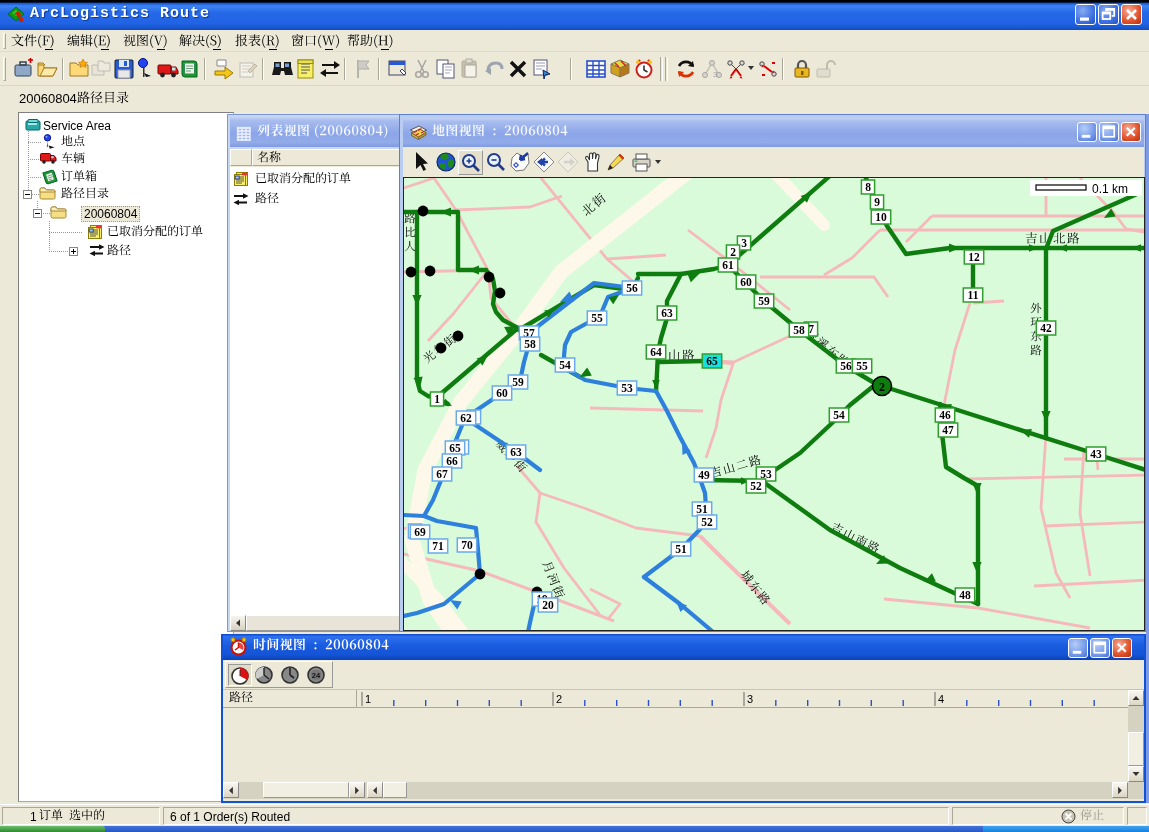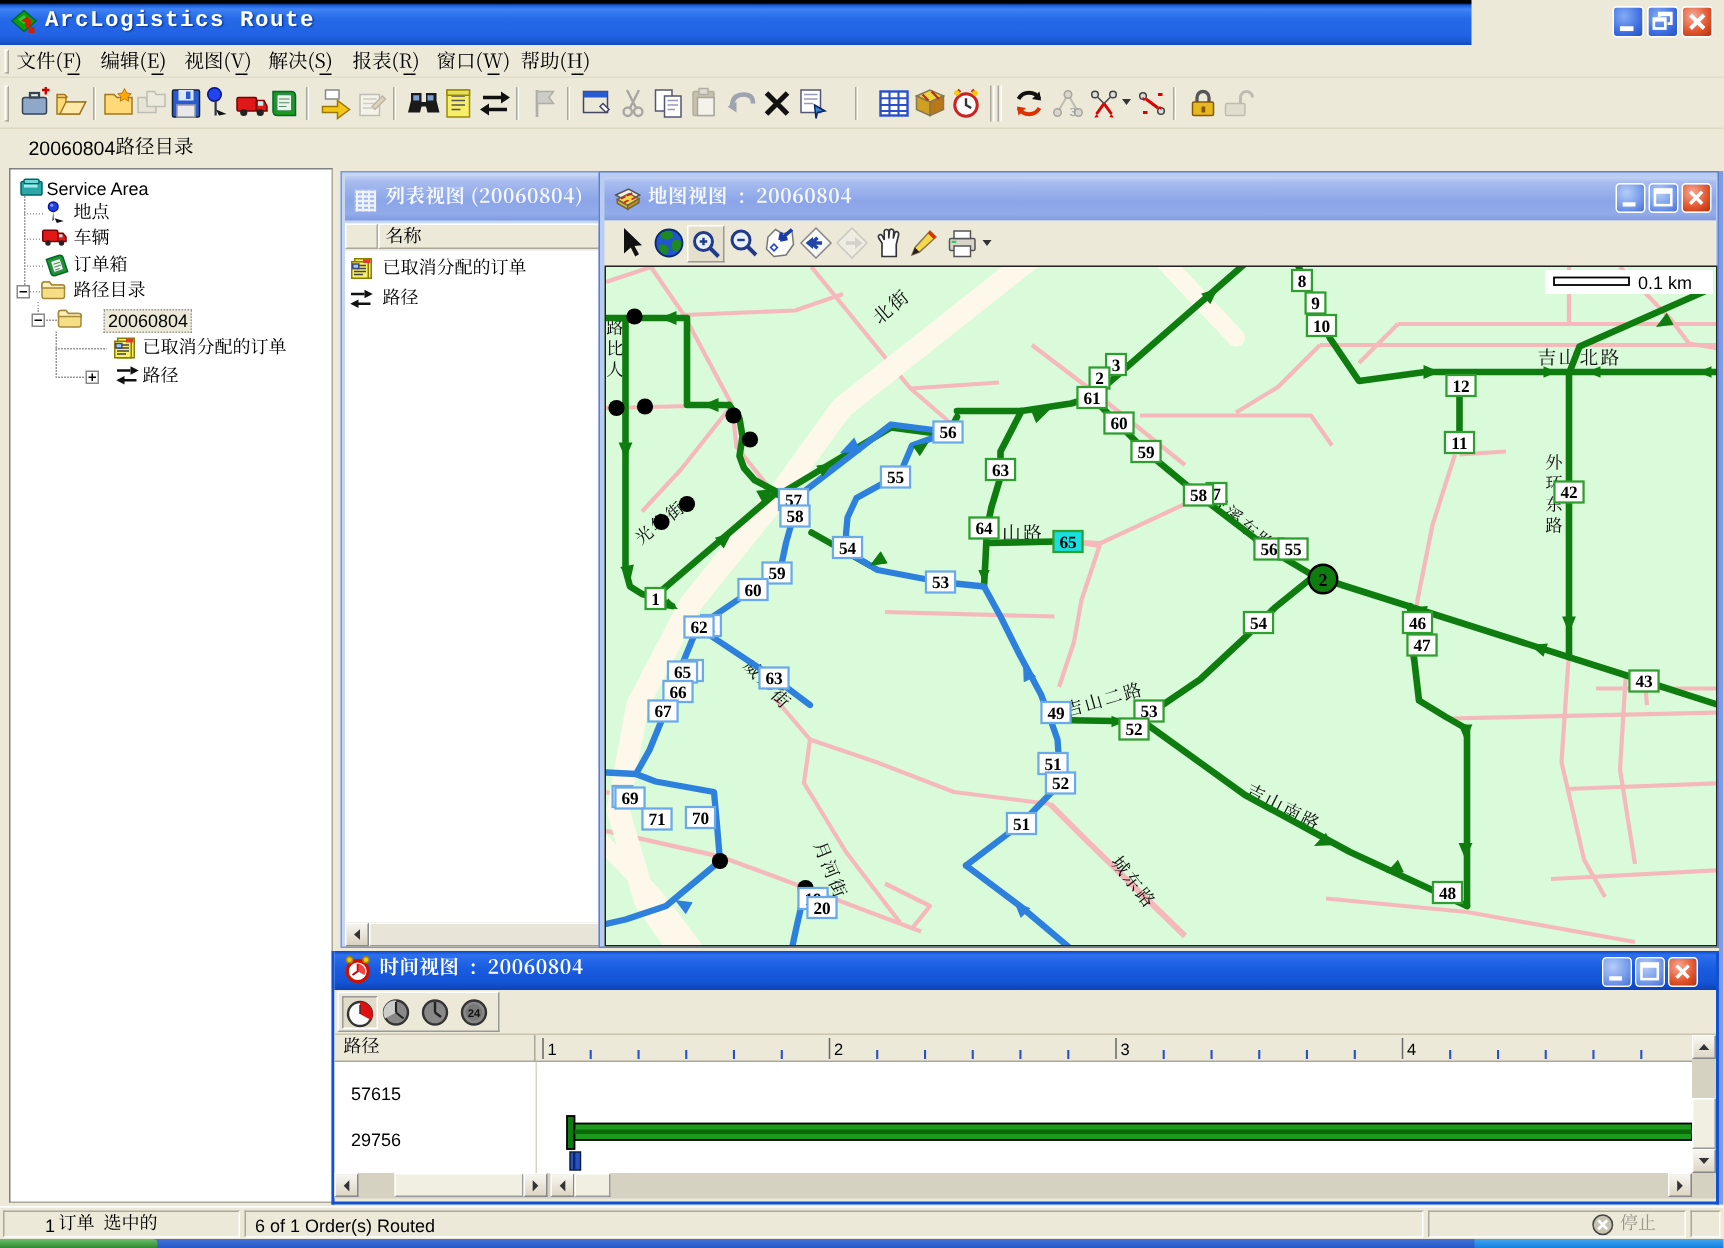--- a/index.html
+++ b/index.html
@@ -1,19 +1,19 @@
 <!DOCTYPE html>
 <html><head><meta charset="utf-8"><style>
 *{margin:0;padding:0;box-sizing:border-box}
 html,body{width:1149px;height:832px;overflow:hidden}
 body{font-family:"Liberation Sans",sans-serif;background:#ece9d8;position:relative}
 .ab{position:absolute}
 .zt{display:inline-block;vertical-align:top}
 </style></head><body>
-<div class="ab" style="left:0;top:0;width:981px;height:30px;background:linear-gradient(180deg,#000 0%,#000 7%,#1457d8 11%,#3f83f4 20%,#2569e8 42%,#2163e4 78%,#1856cf 93%,#1148bc 100%);">
+<div class="ab" style="left:0;top:0;width:1149px;height:30px;background:linear-gradient(180deg,#000 0%,#000 7%,#1457d8 11%,#3f83f4 20%,#2569e8 42%,#2163e4 78%,#1856cf 93%,#1148bc 100%);">
     <svg class="ab" style="left:7px;top:6px" width="18" height="18" viewBox="0 0 18 18">
       <path d="M9 1 L17 8 L9 15 L1 8 Z" fill="#0c9c0c" stroke="#063" stroke-width="1"></path>
       <path d="M5 7 L9 4 L12 7 L9 10 Z" fill="#2ecc2e"></path>
       <path d="M7 8 L11 5 L14 8 L13 12 L10 12 L10 9 Z" fill="#cc2200"></path>
       <rect x="12" y="12" width="4" height="4" fill="#cc2200"></rect>
     </svg>
     <div class="ab" style="left:30px;top:5px;color:#fff;font:bold 15px 'Liberation Mono',monospace;letter-spacing:1px;text-shadow:1px 1px 1px #0a3a9a">ArcLogistics Route</div>
     <div class="ab" style="left:1075px;top:4px;width:21px;height:21px;border:1px solid #fff;border-radius:3px;background:radial-gradient(circle at 35% 30%,#86acf2,#3a6be0 65%,#2453bd)"><svg width="100%" height="100%" viewBox="0 0 19 19">
         <rect x="4" y="12.5" width="9" height="3.2" fill="#fff"></rect>
       </svg></div>
@@ -215,21 +215,21 @@
         <rect x="5" y="12" width="13" height="8" rx="1" fill="#d8d0b0" stroke="#887"></rect>
         <path d="M15 12 V8 a4 4 0 0 1 8 0" fill="none" stroke="#887" stroke-width="2"></path>
       </svg></div>
   </div>
 <div class="ab" style="left:0;top:86px;width:1149px;height:26px;background:#ece9d8">
     <div class="ab" style="left:19px;top:5px;font:13px 'Liberation Sans';white-space:nowrap">20060804</div>
     <div class="ab" style="left:77px;top:5px"><svg class="zt" width="53" height="17" viewBox="0 0 53 17">
         <path d="M7.6 0.3C7.1 2.1 6.1 3.8 5.1 4.8L5.3 5C6 4.5 6.6 3.9 7.2 3.1C7.5 3.8 7.8 4.4 8.2 5C7.3 6.1 6 7.1 4.5 7.8L4.6 8C5.2 7.8 5.7 7.6 6.2 7.3V12.2H6.3C6.7 12.2 7 12 7 11.9V11.3H10.2V12.2H10.3C10.7 12.2 11 12 11 11.9V8C11.3 7.9 11.4 7.9 11.5 7.7L10.6 7L10.1 7.5H7.1L6.4 7.2C7.2 6.7 8 6.1 8.7 5.5C9.5 6.4 10.5 7.1 11.9 7.6C12 7.2 12.3 7 12.6 6.9L12.6 6.8C11.2 6.4 10 5.8 9.1 5C9.9 4.2 10.5 3.3 10.9 2.3C11.2 2.3 11.3 2.2 11.4 2.1L10.5 1.3L9.9 1.8H8C8.1 1.5 8.2 1.2 8.3 0.9C8.6 1 8.8 0.8 8.8 0.7ZM7 10.9V7.9H10.2V10.9ZM10 2.2C9.6 3 9.2 3.8 8.6 4.5C8.1 4 7.7 3.4 7.4 2.8C7.5 2.6 7.6 2.4 7.8 2.2ZM4.2 1.6V4.3H1.9V1.6ZM1.2 1.2V5.3H1.3C1.7 5.3 1.9 5.1 1.9 5.1V4.7H2.8V10.3L1.9 10.5V6.5C2.2 6.5 2.3 6.3 2.3 6.2L1.2 6.1V10.7L0.4 10.8L0.8 11.9C0.9 11.9 1 11.8 1.1 11.6C3.1 10.9 4.6 10.2 5.7 9.8L5.6 9.6L3.5 10.1V7.1H5.3C5.5 7.1 5.6 7 5.6 6.9C5.2 6.5 4.6 6 4.6 6L4.1 6.7H3.5V4.7H4.2V5.1H4.3C4.5 5.1 5 5 5 4.9V1.7C5.2 1.7 5.4 1.6 5.5 1.5L4.5 0.7L4 1.2H2.1L1.2 0.8Z M17.5 0.9 16.2 0.3C15.7 1.3 14.5 2.8 13.5 3.8L13.6 3.9C14.9 3.2 16.3 1.9 17 1.1C17.3 1.1 17.4 1.1 17.5 0.9ZM23.5 6.5 22.9 7.3H18L18.1 7.7H20.6V11.2H16.9L17 11.6H25.2C25.4 11.6 25.5 11.6 25.5 11.4C25.1 11 24.4 10.5 24.4 10.5L23.8 11.2H21.5V7.7H24.2C24.4 7.7 24.5 7.6 24.5 7.5C24.1 7.1 23.5 6.5 23.5 6.5ZM21.7 4.4C22.7 5.1 24 6.1 24.6 6.8C25.7 7.2 25.8 5.3 21.9 4.2C22.7 3.5 23.4 2.7 23.9 1.9C24.2 1.9 24.4 1.8 24.5 1.7L23.5 0.8L22.9 1.4H18.1L18.2 1.8H22.8C21.7 3.7 19.5 5.6 17.1 6.8L17.2 7C18.9 6.4 20.4 5.5 21.7 4.4ZM16.4 5.4 16 5.3C16.5 4.7 16.9 4.2 17.2 3.7C17.5 3.8 17.6 3.7 17.7 3.6L16.5 3C15.9 4.3 14.6 6.2 13.3 7.5L13.5 7.6C14.1 7.2 14.7 6.7 15.2 6.1V12.3H15.4C15.7 12.3 16 12 16.1 11.9V5.6C16.3 5.6 16.4 5.5 16.4 5.4Z M35.7 1.7V4.4H29.4V1.7ZM28.6 1.3V12.2H28.7C29.1 12.2 29.4 12 29.4 11.8V11.1H35.7V12.1H35.8C36.1 12.1 36.5 11.9 36.5 11.8V1.9C36.8 1.8 37 1.7 37.2 1.6L36 0.7L35.5 1.3H29.5L28.6 0.9ZM29.4 4.8H35.7V7.5H29.4ZM29.4 7.9H35.7V10.7H29.4Z M41.3 5.8 41.2 6C41.9 6.5 42.7 7.4 43 8.1C43.9 8.6 44.5 6.7 41.3 5.8ZM50.3 4.2 49.7 5H48.8L49 1.4C49.2 1.4 49.3 1.4 49.4 1.3L48.5 0.5L48 1H41.2L41.3 1.4H48.1L48 2.9H41.6L41.7 3.3H48L47.9 5H39.5L39.7 5.3H45V7.9C42.8 8.9 40.6 9.9 39.7 10.2L40.5 11.2C40.6 11.1 40.7 11 40.7 10.8C42.6 9.8 44 8.9 45 8.2V10.9C45 11.1 45 11.2 44.7 11.2C44.5 11.2 43.1 11.1 43.1 11.1V11.3C43.7 11.3 44 11.5 44.2 11.6C44.4 11.7 44.5 12 44.5 12.2C45.7 12.1 45.9 11.6 45.9 10.9V5.8C46.8 8.8 48.6 10.3 50.7 11.3C50.8 10.9 51.1 10.7 51.4 10.6L51.5 10.5C50.1 10 48.7 9.3 47.6 8.2C48.5 7.7 49.4 7.1 50 6.6C50.2 6.7 50.3 6.6 50.5 6.5L49.4 5.8C48.9 6.4 48.1 7.3 47.4 7.9C46.8 7.2 46.3 6.4 45.9 5.3H51.1C51.3 5.3 51.4 5.3 51.5 5.1C51 4.7 50.3 4.2 50.3 4.2Z" fill="#000"></path>
       </svg></div>
   </div>
-<div class="ab" style="left:6px;top:112px;width:216px;height:690px;background:#fff;border:1px solid #aca899;border-top-color:#808080;border-left-color:#808080">
+<div class="ab" style="left:18px;top:112px;width:216px;height:690px;background:#fff;border:1px solid #aca899;border-top-color:#808080;border-left-color:#808080">
     <div class="ab" style="left:9px;top:14px;width:1px;height:67px;background-image:repeating-linear-gradient(180deg,#999 0 1px,transparent 1px 2px)"></div>
     <div class="ab" style="left:9px;top:29px;width:13px;height:1px;background-image:repeating-linear-gradient(90deg,#999 0 1px,transparent 1px 2px)"></div>
     <div class="ab" style="left:9px;top:46px;width:13px;height:1px;background-image:repeating-linear-gradient(90deg,#999 0 1px,transparent 1px 2px)"></div>
     <div class="ab" style="left:9px;top:64px;width:13px;height:1px;background-image:repeating-linear-gradient(90deg,#999 0 1px,transparent 1px 2px)"></div>
     <div class="ab" style="left:9px;top:81px;width:13px;height:1px;background-image:repeating-linear-gradient(90deg,#999 0 1px,transparent 1px 2px)"></div>
     <div class="ab" style="left:18px;top:88px;width:1px;height:9px;background-image:repeating-linear-gradient(180deg,#999 0 1px,transparent 1px 2px)"></div>
     <div class="ab" style="left:18px;top:100px;width:14px;height:1px;background-image:repeating-linear-gradient(90deg,#999 0 1px,transparent 1px 2px)"></div>
     <div class="ab" style="left:30px;top:108px;width:1px;height:30px;background-image:repeating-linear-gradient(180deg,#999 0 1px,transparent 1px 2px)"></div>
     <div class="ab" style="left:30px;top:119px;width:34px;height:1px;background-image:repeating-linear-gradient(90deg,#999 0 1px,transparent 1px 2px)"></div>
     <div class="ab" style="left:30px;top:138px;width:20px;height:1px;background-image:repeating-linear-gradient(90deg,#999 0 1px,transparent 1px 2px)"></div>
@@ -868,32 +868,20 @@
           <path d="M609.8 10 V16" stroke="#2a50c8" stroke-width="1.4"></path>
           <path d="M641.7 10 V16" stroke="#2a50c8" stroke-width="1.4"></path>
           <path d="M673.5 10 V16" stroke="#2a50c8" stroke-width="1.4"></path>
           <path d="M705.3 10 V16" stroke="#2a50c8" stroke-width="1.4"></path>
           <path d="M737.2 10 V16" stroke="#2a50c8" stroke-width="1.4"></path>
         </svg></div>
       <div class="ab" style="left:905px;top:1px;width:15px;height:16px;background:linear-gradient(180deg,#f6f4ef,#d8d2bf);border:1px solid #fff;border-right-color:#888;border-bottom-color:#888"><svg width="13" height="14" viewBox="0 0 14 14">
           <path d="M3.5 9 L7 5 L10.5 9 Z" fill="#333"></path>
         </svg></div>
     </div>
-    <div class="ab" style="left:0;top:74px;width:905px;height:74px;background:#fff">
-      <div class="ab" style="left:11px;top:14px;font:12px 'Liberation Sans'">57615</div>
-      <div class="ab" style="left:11px;top:45px;font:12px 'Liberation Sans'">29756</div>
-      <svg class="ab" style="left:0;top:0" width="905" height="74" viewBox="0 0 905 74">
-        <rect x="134" y="0" width="1" height="74" fill="#d8d4c4"></rect>
-        <rect x="155" y="36" width="5" height="22" fill="#0e7c0e" stroke="#000" stroke-width="1.2"></rect>
-        <rect x="160" y="41" width="745" height="11" fill="#1c9a1c" stroke="#000" stroke-width="1.2"></rect>
-        <rect x="160" y="45" width="745" height="3" fill="#0a6a0a"></rect>
-        <rect x="157" y="60" width="7" height="12" fill="#2a50c8" stroke="#123" stroke-width="1"></rect>
-        <rect x="159" y="60" width="1.6" height="12" fill="#0a2a66"></rect>
-      </svg>
-    </div>
     <div class="ab" style="left:0;top:148px;width:921px;height:17px;background:#d6d2c2">
       <div class="ab" style="left:0px;top:0;width:16px;height:16px;background:linear-gradient(180deg,#f8f6f1,#dcd6c4);border:1px solid #fff;border-right-color:#888;border-bottom-color:#888"><svg width="14" height="15" viewBox="0 0 14 16" fill="#333">
           <path d="M9 4 L5 8 L9 12 Z"></path>
         </svg></div>
       <div class="ab" style="left:40px;top:0;width:86px;height:16px;background:#f1efe2;border:1px solid #fff;border-right-color:#999;border-bottom-color:#999"></div>
       <div class="ab" style="left:126px;top:0;width:16px;height:16px;background:linear-gradient(180deg,#f8f6f1,#dcd6c4);border:1px solid #fff;border-right-color:#888;border-bottom-color:#888"><svg width="14" height="15" viewBox="0 0 14 16" fill="#333">
           <path d="M5 4 L9 8 L5 12 Z"></path>
         </svg></div>
       <div class="ab" style="left:144px;top:0;width:16px;height:16px;background:linear-gradient(180deg,#f8f6f1,#dcd6c4);border:1px solid #fff;border-right-color:#888;border-bottom-color:#888"><svg width="14" height="15" viewBox="0 0 14 16" fill="#333">
           <path d="M9 4 L5 8 L9 12 Z"></path>

